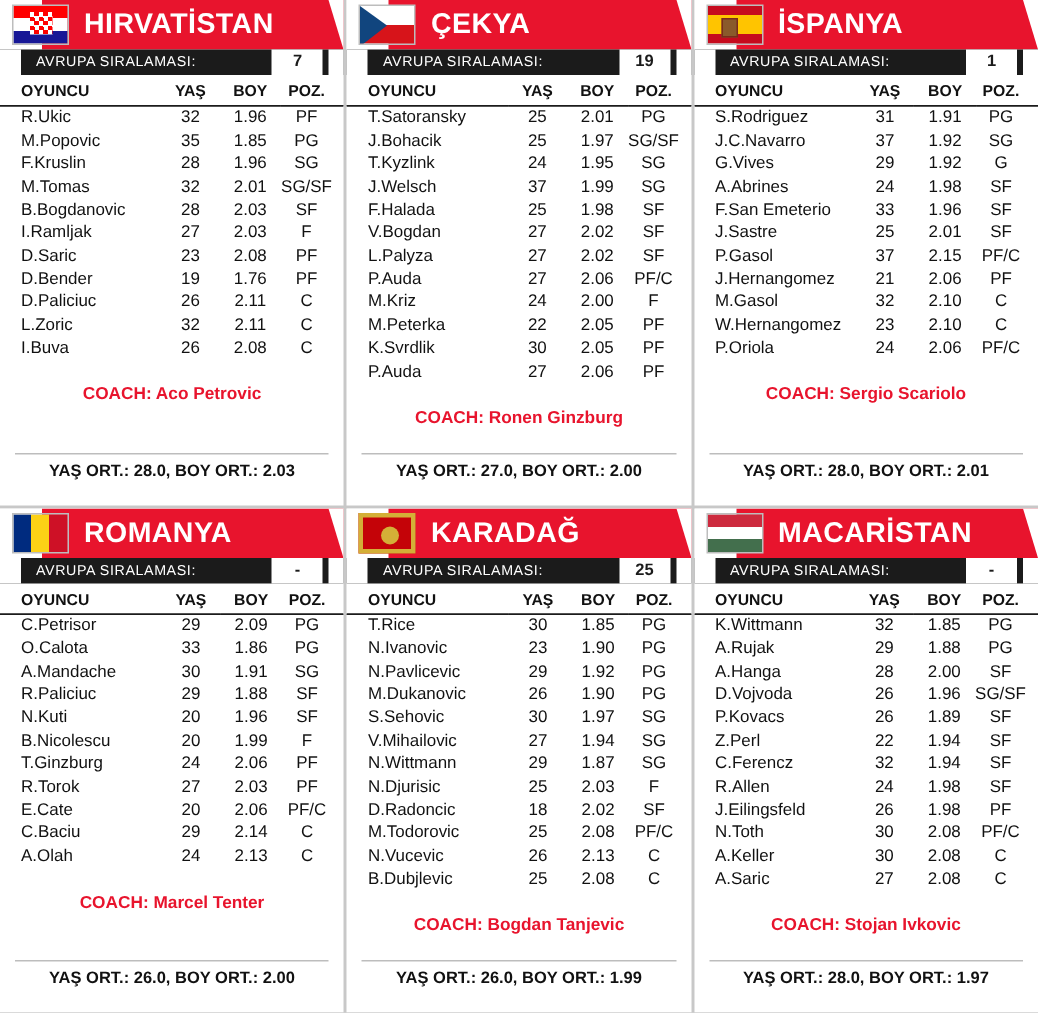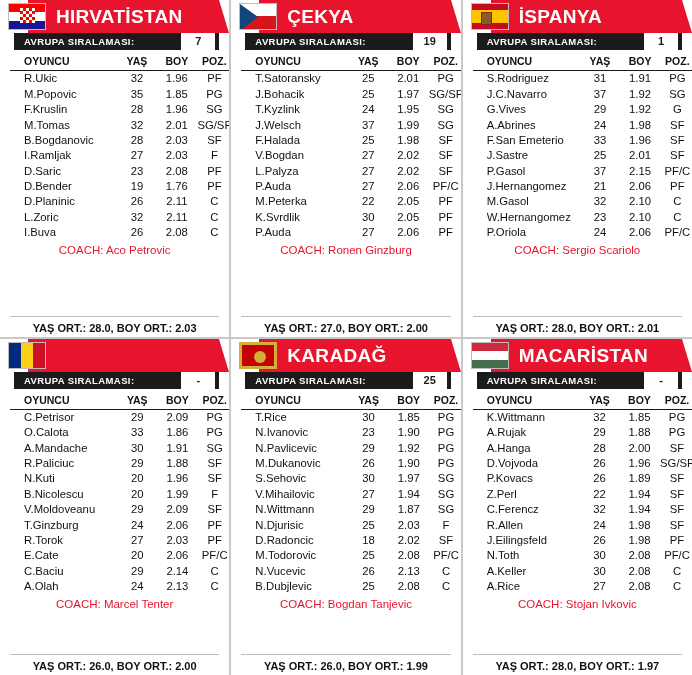--- a/index.html
+++ b/index.html
@@ -110,21 +110,21 @@
     position: absolute;
     right: 0; top: 0; bottom: 0;
     width: 10px;
     background: #ffffff;
   }
   .ranklabel {
     position: absolute;
     left: 24px;
     color: #ffffff;
     font-size: 9.5px;
-    font-weight: bold;
+    font-weight: normal;
     letter-spacing: 0.4px;
   }
   .rankval {
     position: absolute;
     right: 14px;
     width: 34px;
     text-align: center;
     background: #ffffff;
     color: #1b1b1b;
     font-size: 11px;
@@ -132,21 +132,20 @@
     height: 17px;
     line-height: 17px;
   }
   
   .tbl {
     width: 100%;
     border-collapse: collapse;
     margin-top: 4px;
     font-size: 11.3px;
     color: #111111;
-    margin-left: 10px;
   }
   .tbl th {
     font-size: 10.5px;
     font-weight: bold;
     text-align: left;
     padding: 1px 0 3px 0;
     color: #111111;
     border-bottom: 1px solid #1b1b1b;
   }
   .tbl th.c, .tbl td.c { text-align: center; }
@@ -156,30 +155,30 @@
     white-space: nowrap;
   }
   .col-name { padding-left: 14px !important; width: 47%; }
   .col-yas  { width: 17%; }
   .col-boy  { width: 18%; }
   .col-poz  { width: 18%; padding-right: 8px !important; }
   .coach {
     text-align: center;
     color: #e8142d;
     font-size: 11.5px;
-    font-weight: normal;
-    margin-top: 4px;
+    font-weight: bold;
+    margin-top: 17px;
   }
   .avg {
     text-align: center;
     color: #111111;
     font-size: 11px;
     font-weight: bold;
     margin-top: 5px;
-    padding-bottom: 3px;
+    padding-bottom: 17px;
     border-top: 1px solid #bdbdbd;
     padding-top: 5px;
     margin-left: 10px;
     margin-right: 10px;
   }
   .spacer { flex: 1 1 auto; }
 </style>
 </head>
 <body>
 
@@ -246,21 +245,21 @@
             <td class="col-boy c">2.08</td>
             <td class="col-poz c">PF</td>
           </tr>
           <tr>
             <td class="col-name">D.Bender</td>
             <td class="col-yas c">19</td>
             <td class="col-boy c">1.76</td>
             <td class="col-poz c">PF</td>
           </tr>
           <tr>
-            <td class="col-name">D.Planinic</td>
+            <td class="col-name">D.Paliciuc</td>
             <td class="col-yas c">26</td>
             <td class="col-boy c">2.11</td>
             <td class="col-poz c">C</td>
           </tr>
           <tr>
             <td class="col-name">L.Zoric</td>
             <td class="col-yas c">32</td>
             <td class="col-boy c">2.11</td>
             <td class="col-poz c">C</td>
           </tr>
@@ -338,20 +337,26 @@
             <td class="col-boy c">2.02</td>
             <td class="col-poz c">SF</td>
           </tr>
           <tr>
             <td class="col-name">P.Auda</td>
             <td class="col-yas c">27</td>
             <td class="col-boy c">2.06</td>
             <td class="col-poz c">PF/C</td>
           </tr>
           <tr>
+            <td class="col-name">M.Kriz</td>
+            <td class="col-yas c">24</td>
+            <td class="col-boy c">2.00</td>
+            <td class="col-poz c">F</td>
+          </tr>
+          <tr>
             <td class="col-name">M.Peterka</td>
             <td class="col-yas c">22</td>
             <td class="col-boy c">2.05</td>
             <td class="col-poz c">PF</td>
           </tr>
           <tr>
             <td class="col-name">K.Svrdlik</td>
             <td class="col-yas c">30</td>
             <td class="col-boy c">2.05</td>
             <td class="col-poz c">PF</td>
@@ -457,20 +462,21 @@
         </tbody>
       </table>
       <div class="coach">COACH: Sergio Scariolo</div>
       <div class="spacer"></div>
       <div class="avg">YAŞ ORT.: 28.0, BOY ORT.: 2.01</div>
     </div>
     <div class="card">
       <div class="cardhead">
         <div class="hdrbar"></div>
         <div class="flag flag-ro"></div>
+        <div class="hdrname">ROMANYA</div>
       </div>
       <div class="rankstrip">
         <span class="ranklabel">AVRUPA SIRALAMASI:</span>
         <span class="rankval">-</span>
       </div>
       <table class="tbl">
         <thead>
           <tr>
             <th class="col-name">OYUNCU</th>
             <th class="col-yas c">YAŞ</th>
@@ -507,26 +513,20 @@
             <td class="col-name">N.Kuti</td>
             <td class="col-yas c">20</td>
             <td class="col-boy c">1.96</td>
             <td class="col-poz c">SF</td>
           </tr>
           <tr>
             <td class="col-name">B.Nicolescu</td>
             <td class="col-yas c">20</td>
             <td class="col-boy c">1.99</td>
             <td class="col-poz c">F</td>
-          </tr>
-          <tr>
-            <td class="col-name">V.Moldoveanu</td>
-            <td class="col-yas c">29</td>
-            <td class="col-boy c">2.09</td>
-            <td class="col-poz c">SF</td>
           </tr>
           <tr>
             <td class="col-name">T.Ginzburg</td>
             <td class="col-yas c">24</td>
             <td class="col-boy c">2.06</td>
             <td class="col-poz c">PF</td>
           </tr>
           <tr>
             <td class="col-name">R.Torok</td>
             <td class="col-yas c">27</td>
@@ -735,21 +735,21 @@
             <td class="col-boy c">2.08</td>
             <td class="col-poz c">PF/C</td>
           </tr>
           <tr>
             <td class="col-name">A.Keller</td>
             <td class="col-yas c">30</td>
             <td class="col-boy c">2.08</td>
             <td class="col-poz c">C</td>
           </tr>
           <tr>
-            <td class="col-name">A.Rice</td>
+            <td class="col-name">A.Saric</td>
             <td class="col-yas c">27</td>
             <td class="col-boy c">2.08</td>
             <td class="col-poz c">C</td>
           </tr>
         </tbody>
       </table>
       <div class="coach">COACH: Stojan Ivkovic</div>
       <div class="spacer"></div>
       <div class="avg">YAŞ ORT.: 28.0, BOY ORT.: 1.97</div>
     </div>

